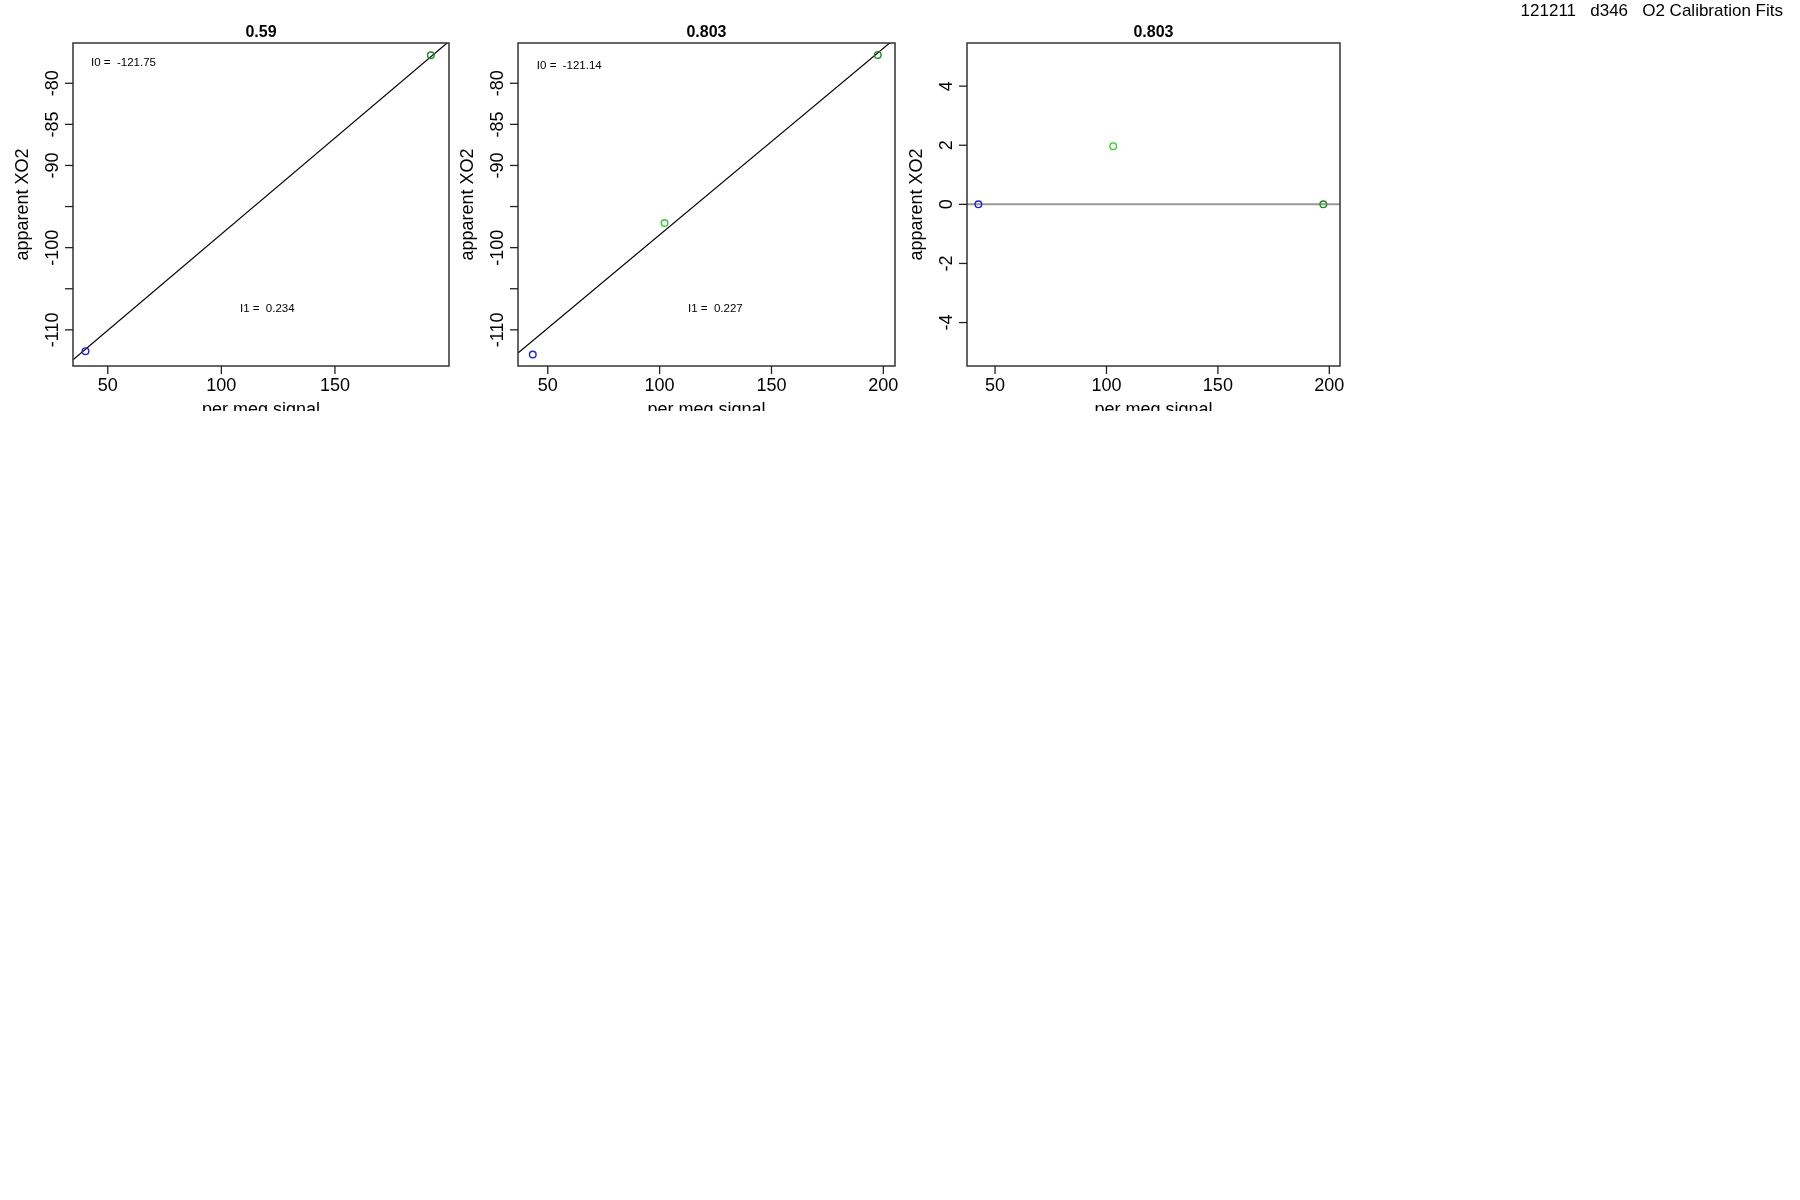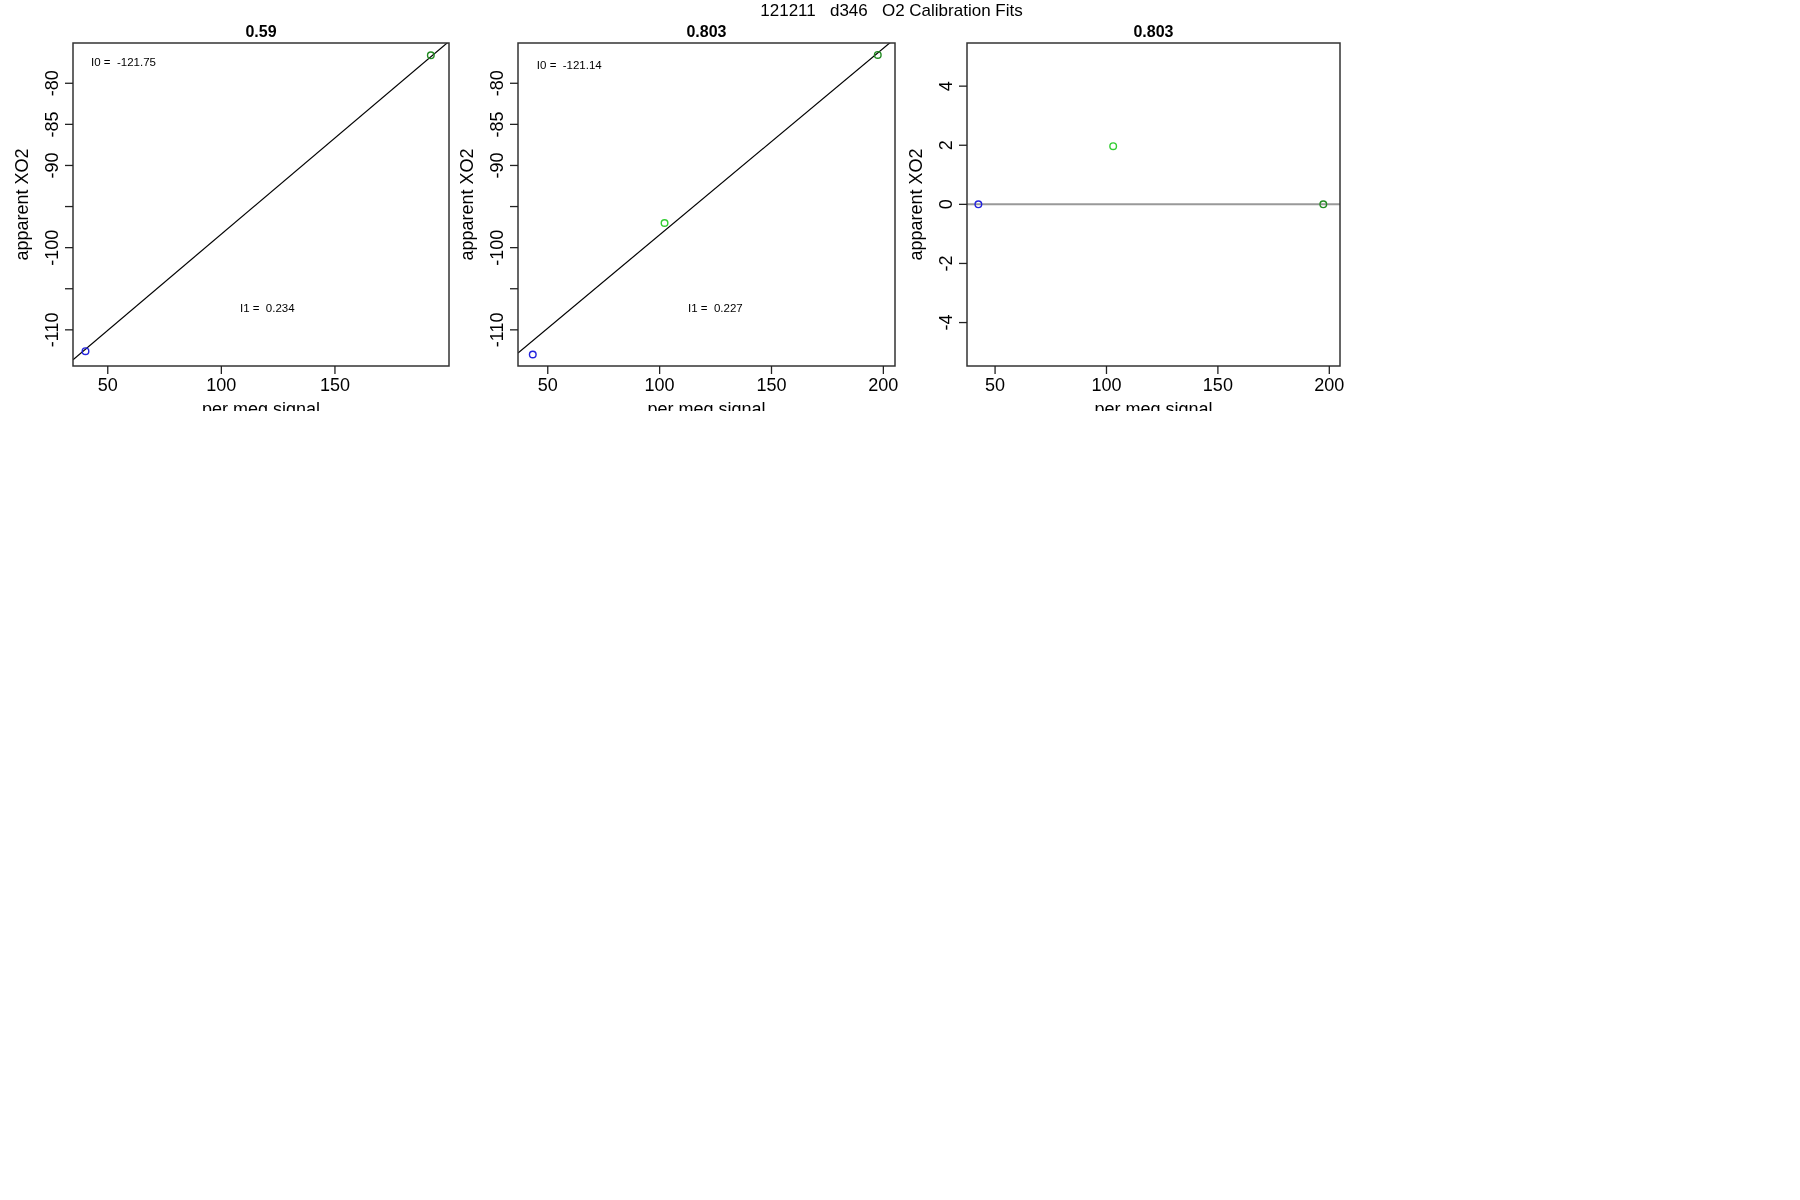--- a/index.html
+++ b/index.html
@@ -5,21 +5,21 @@
   html,body{margin:0;padding:0;background:#fff;}
   #canvas{
     position:relative;
     width:1800px;height:1200px;
     background:#ffffff;
     font-family:"Liberation Sans", sans-serif;
     overflow:hidden;
   }
   #main-title{
     position:absolute;left:0;top:0;width:1783px;height:22px;
-    line-height:22px;text-align:center;
+    line-height:22px;text-align:right;
     font-size:17px;color:#000;white-space:pre;
   }
   .panel{
     position:absolute;left:0;top:0;width:1800px;height:411px;
     overflow:hidden;
   }
   .panel svg{position:absolute;left:0;top:0;}
   svg text{font-family:"Liberation Sans", sans-serif;fill:#000;}
 </style>
 </head>

